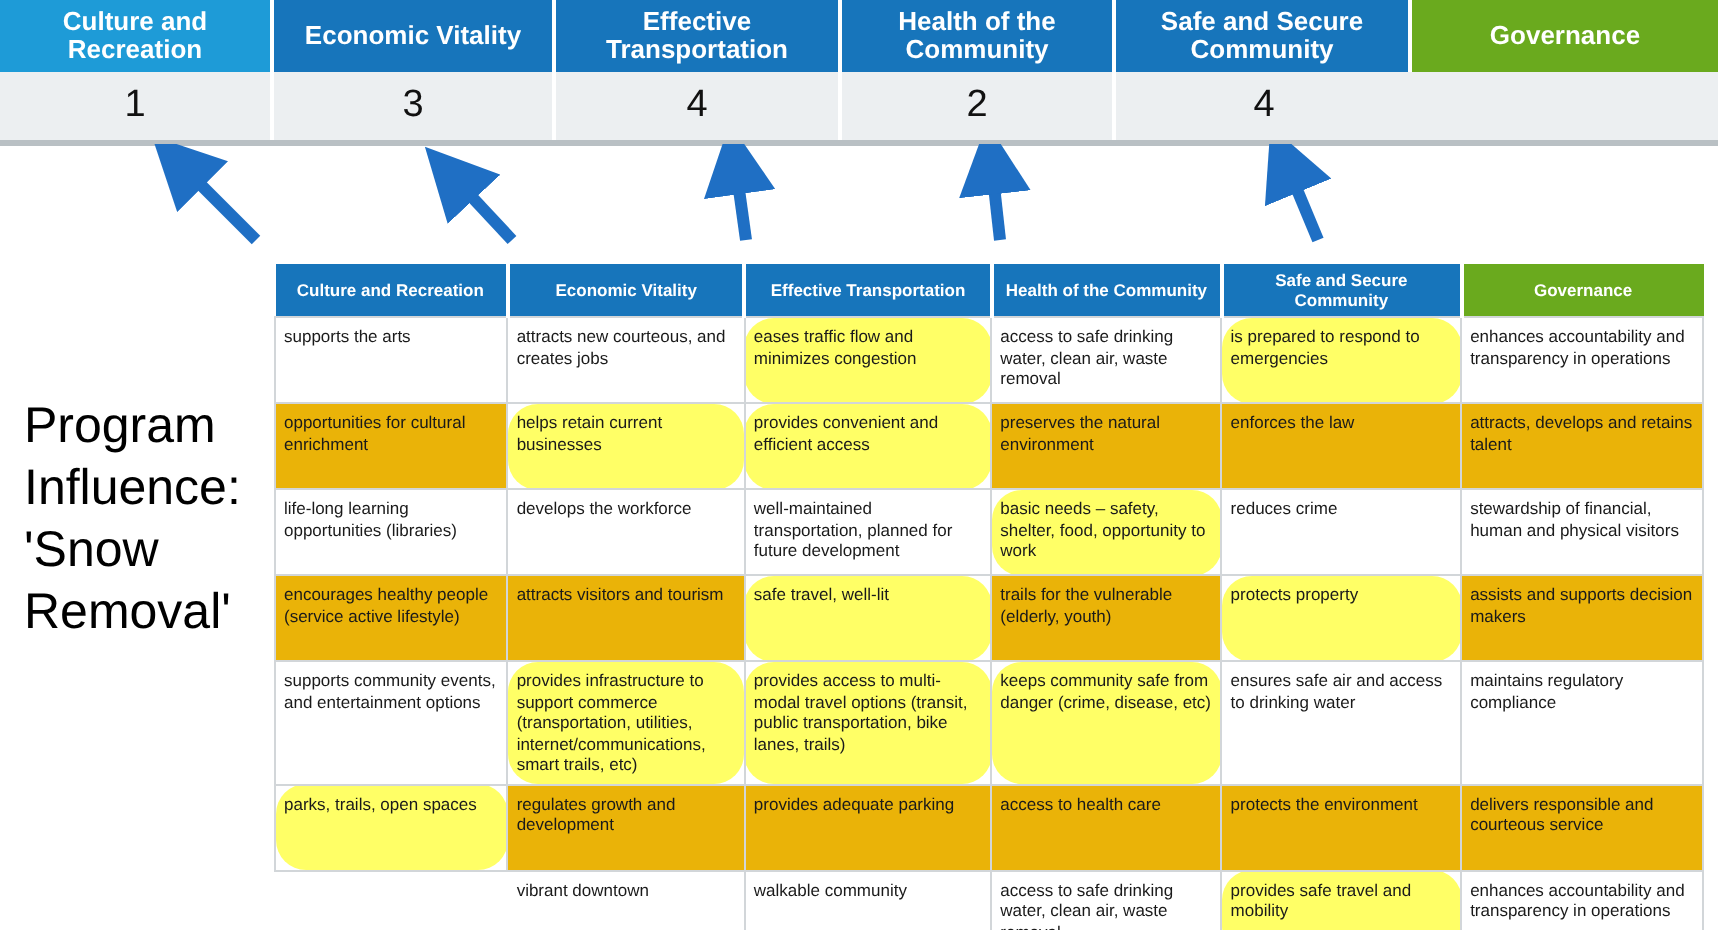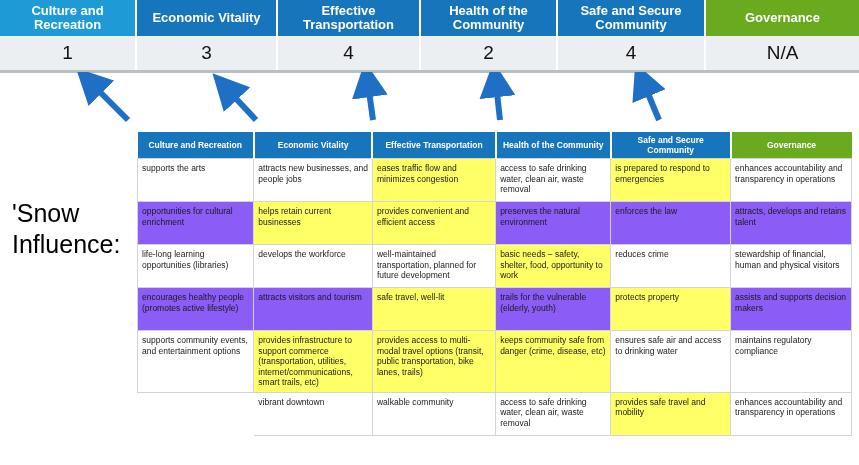--- a/index.html
+++ b/index.html
@@ -106,79 +106,80 @@
   .matrix td {
     font-size: 8.5px;
     line-height: 10.5px;
     color: #1a1a1a;
     vertical-align: top;
     padding: 4px 4px;
     border: 1px solid #d2d6d9;
     background: #ffffff;
     height: 34px;
   }
-  .matrix tr.alt td { background: #8b5cf6; }
-  .matrix td.hl { background: #ffff66 !important; }
+  .matrix tr.alt td { background: #eab308; }
+  .matrix td.hl { background: #ffff66 !important; border-radius: 15px; }
   .matrix td.empty { background: #ffffff !important; border-color: #ffffff; }
 </style>
 </head>
 <body>
 
 <div class="top-band" id="top-band">
     <div class="top-cell" style="background: rgb(30, 155, 215); width: 137px;">Culture and Recreation</div>
     <div class="top-cell" style="background: rgb(23, 117, 187); width: 141px;">Economic Vitality</div>
     <div class="top-cell" style="background: rgb(23, 117, 187); width: 143px;">Effective Transportation</div>
     <div class="top-cell" style="background: rgb(23, 117, 187); width: 137px;">Health of the Community</div>
     <div class="top-cell" style="background: rgb(23, 117, 187); width: 148px;">Safe and Secure Community</div>
     <div class="top-cell" style="background: rgb(106, 170, 30); width: 153px;">Governance</div>
   </div>
 <div class="score-band" id="score-band">
     <div class="score-cell" style="width: 137px;">1</div>
     <div class="score-cell" style="width: 141px;">3</div>
     <div class="score-cell" style="width: 143px;">4</div>
     <div class="score-cell" style="width: 137px;">2</div>
     <div class="score-cell" style="width: 148px;">4</div>
-    <div class="score-cell" style="width: 153px;">N/A</div>
   </div>
 
 <svg class="arrows" viewBox="0 0 859 62" width="859" height="62">
   <defs>
     <marker id="ah" markerWidth="6" markerHeight="6" refX="2.2" refY="3" orient="auto">
       <path d="M0,0 L6,3 L0,6 z" fill="#1f6fc4"></path>
     </marker>
   </defs>
   <g stroke="#1f6fc4" stroke-width="6" fill="none" marker-end="url(#ah)">
     <line x1="128" y1="48" x2="92" y2="12"></line>
     <line x1="256" y1="48" x2="228" y2="18"></line>
     <line x1="373" y1="48" x2="368" y2="12"></line>
     <line x1="500" y1="48" x2="496" y2="12"></line>
     <line x1="659" y1="48" x2="644" y2="12"></line>
   </g>
 </svg>
 
 <div class="caption">
+  <div>Program</div>
+  <div>Influence:</div>
   <div>'Snow</div>
-  <div>Influence:</div>
+  <div>Removal'</div>
 </div>
 
 <table class="matrix">
   <thead>
     <tr id="matrix-head-row">
         <th style="background: rgb(23, 117, 187); width: 101px;">Culture and Recreation</th>
         <th style="background: rgb(23, 117, 187); width: 103px;">Economic Vitality</th>
         <th style="background: rgb(23, 117, 187); width: 107px;">Effective Transportation</th>
         <th style="background: rgb(23, 117, 187); width: 100px;">Health of the Community</th>
         <th style="background: rgb(23, 117, 187); width: 104px;">Safe and Secure Community</th>
         <th style="background: rgb(106, 170, 30); width: 105px;">Governance</th>
       </tr>
   </thead>
   <tbody id="matrix-body">
       <tr>
         <td>supports the arts</td>
-        <td>attracts new businesses, and people jobs</td>
+        <td>attracts new courteous, and creates jobs</td>
         <td class="hl">eases traffic flow and minimizes congestion</td>
         <td>access to safe drinking water, clean air, waste removal</td>
         <td class="hl">is prepared to respond to emergencies</td>
         <td>enhances accountability and transparency in operations</td>
       </tr>
       <tr class="alt">
         <td>opportunities for cultural enrichment</td>
         <td class="hl">helps retain current businesses</td>
         <td class="hl">provides convenient and efficient access</td>
         <td>preserves the natural environment</td>
@@ -187,35 +188,43 @@
       </tr>
       <tr>
         <td>life-long learning opportunities (libraries)</td>
         <td>develops the workforce</td>
         <td>well-maintained transportation, planned for future development</td>
         <td class="hl">basic needs – safety, shelter, food, opportunity to work</td>
         <td>reduces crime</td>
         <td>stewardship of financial, human and physical visitors</td>
       </tr>
       <tr class="alt">
-        <td>encourages healthy people (promotes active lifestyle)</td>
+        <td>encourages healthy people (service active lifestyle)</td>
         <td>attracts visitors and tourism</td>
         <td class="hl">safe travel, well-lit</td>
         <td>trails for the vulnerable (elderly, youth)</td>
         <td class="hl">protects property</td>
         <td>assists and supports decision makers</td>
       </tr>
       <tr>
         <td>supports community events, and entertainment options</td>
         <td class="hl">provides infrastructure to support commerce (transportation, utilities, internet/communications, smart trails, etc)</td>
         <td class="hl">provides access to multi-modal travel options (transit, public transportation, bike lanes, trails)</td>
         <td class="hl">keeps community safe from danger (crime, disease, etc)</td>
         <td>ensures safe air and access to drinking water</td>
         <td>maintains regulatory compliance</td>
       </tr>
+      <tr class="alt">
+        <td class="hl">parks, trails, open spaces</td>
+        <td>regulates growth and development</td>
+        <td>provides adequate parking</td>
+        <td>access to health care</td>
+        <td>protects the environment</td>
+        <td>delivers responsible and courteous service</td>
+      </tr>
       <tr>
         <td class="empty"></td>
         <td>vibrant downtown</td>
         <td>walkable community</td>
         <td>access to safe drinking water, clean air, waste removal</td>
         <td class="hl">provides safe travel and mobility</td>
         <td>enhances accountability and transparency in operations</td>
       </tr>
     </tbody>
 </table>

